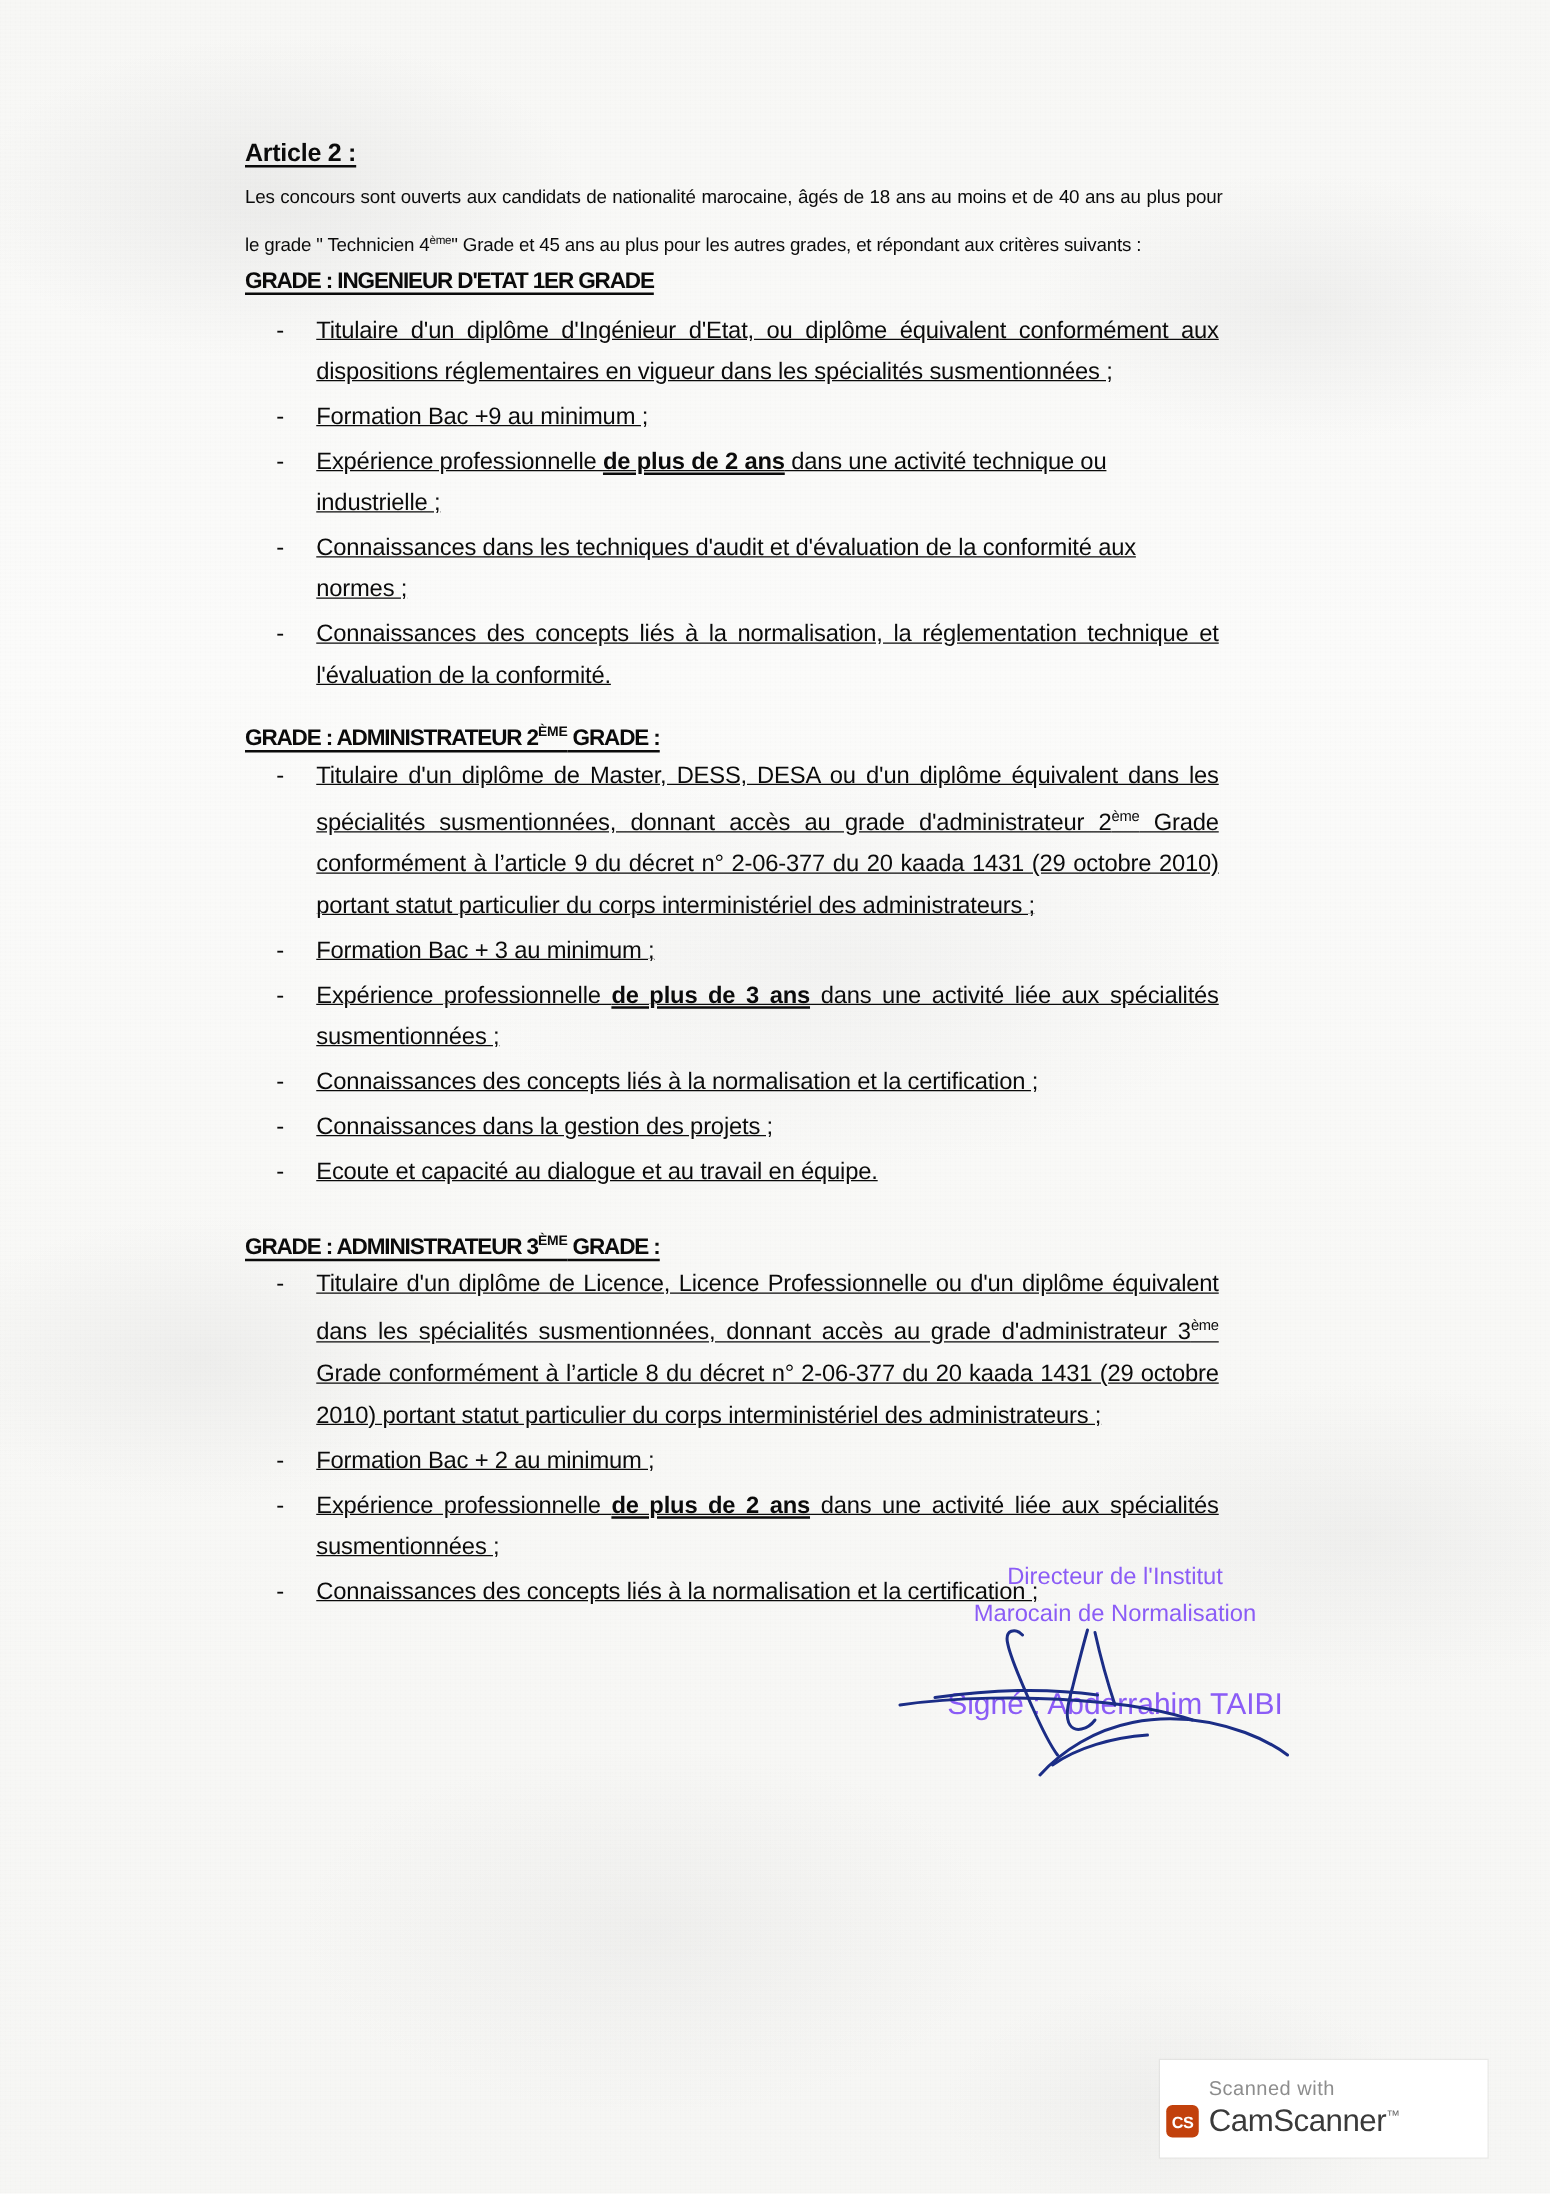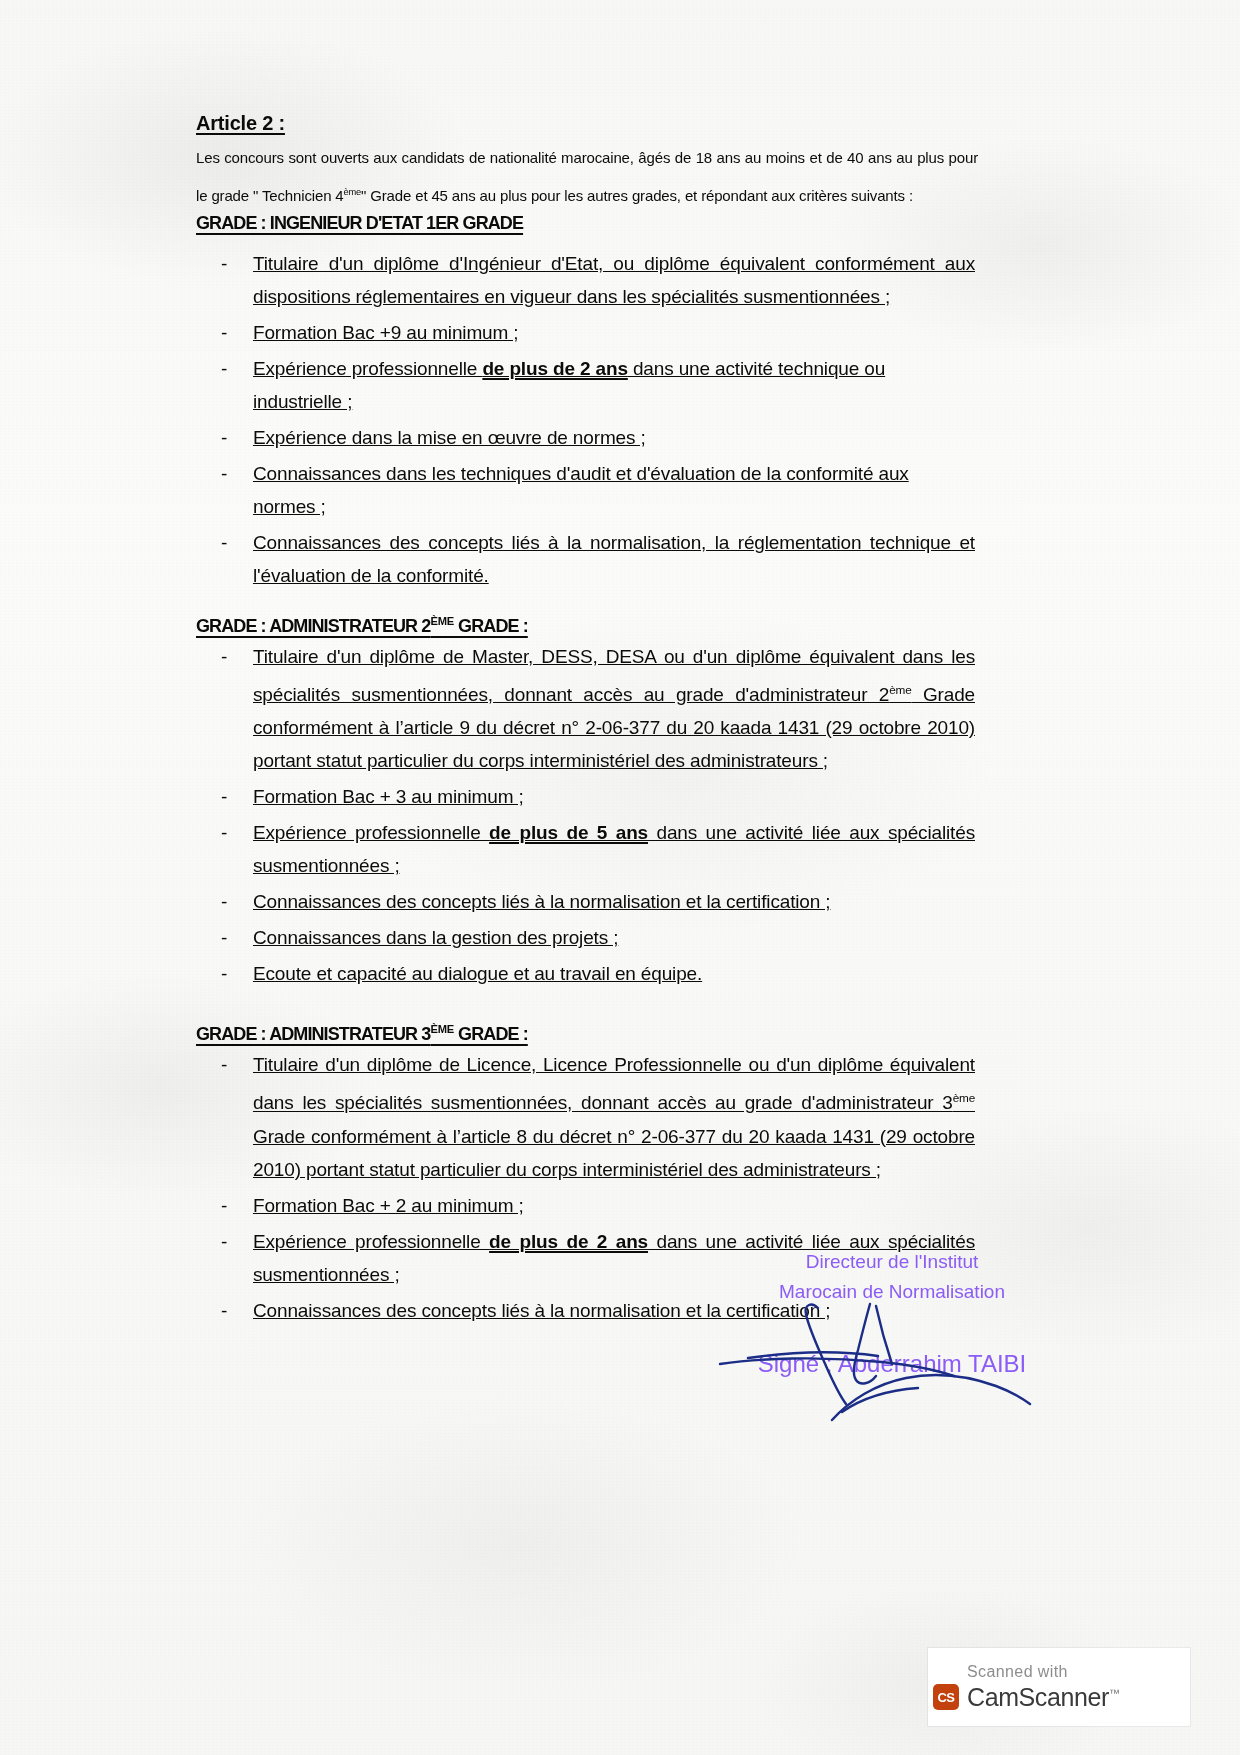--- a/index.html
+++ b/index.html
@@ -203,43 +203,40 @@
     <li class="justify">
         <span class="txt">Titulaire d'un diplôme d'Ingénieur d'Etat, ou diplôme équivalent conformément aux dispositions réglementaires en vigueur dans les spécialités susmentionnées ;</span>
       </li>
     <li class="left">
         <span class="txt">Formation Bac +9 au minimum ;</span>
       </li>
     <li class="left">
         <span class="txt"><span>Expérience professionnelle </span><span class="u">de plus de 2 ans</span><span> dans une activité technique ou industrielle ;</span></span>
       </li>
     <li class="left">
-        <span class="txt">Expérience dans la mise en œuvre de normes ;</span>
-      </li>
-    <li class="left">
         <span class="txt">Connaissances dans les techniques d'audit et d'évaluation de la conformité aux normes ;</span>
       </li>
     <li class="justify">
         <span class="txt">Connaissances des concepts liés à la normalisation, la réglementation technique et l'évaluation de la conformité.</span>
       </li>
   </ul>
 
   <div class="gap-md"></div>
 
   <p class="grade-row"><span class="grade-title"><span>GRADE : ADMINISTRATEUR 2</span><sup>ÈME</sup><span> GRADE :</span></span></p>
 
   <ul class="bullets">
     <li class="justify">
         <span class="txt"><span>Titulaire d'un diplôme de Master, DESS, DESA ou d'un diplôme équivalent dans les spécialités susmentionnées, donnant accès au grade d'administrateur 2</span><sup>ème</sup><span> Grade conformément à l’article 9 du décret n° 2-06-377 du 20 kaada 1431 (29 octobre 2010) portant statut particulier du corps interministériel des administrateurs ;</span></span>
       </li>
     <li class="left">
         <span class="txt">Formation Bac + 3 au minimum ;</span>
       </li>
     <li class="justify">
-        <span class="txt"><span>Expérience professionnelle </span><span class="u">de plus de 5 ans</span><span> dans une activité liée aux spécialités susmentionnées ;</span></span>
+        <span class="txt"><span>Expérience professionnelle </span><span class="u">de plus de 3 ans</span><span> dans une activité liée aux spécialités susmentionnées ;</span></span>
       </li>
     <li class="left">
         <span class="txt">Connaissances des concepts liés à la normalisation et la certification ;</span>
       </li>
     <li class="left">
         <span class="txt">Connaissances dans la gestion des projets ;</span>
       </li>
     <li class="left">
         <span class="txt">Ecoute et capacité au dialogue et au travail en équipe.</span>
       </li>

